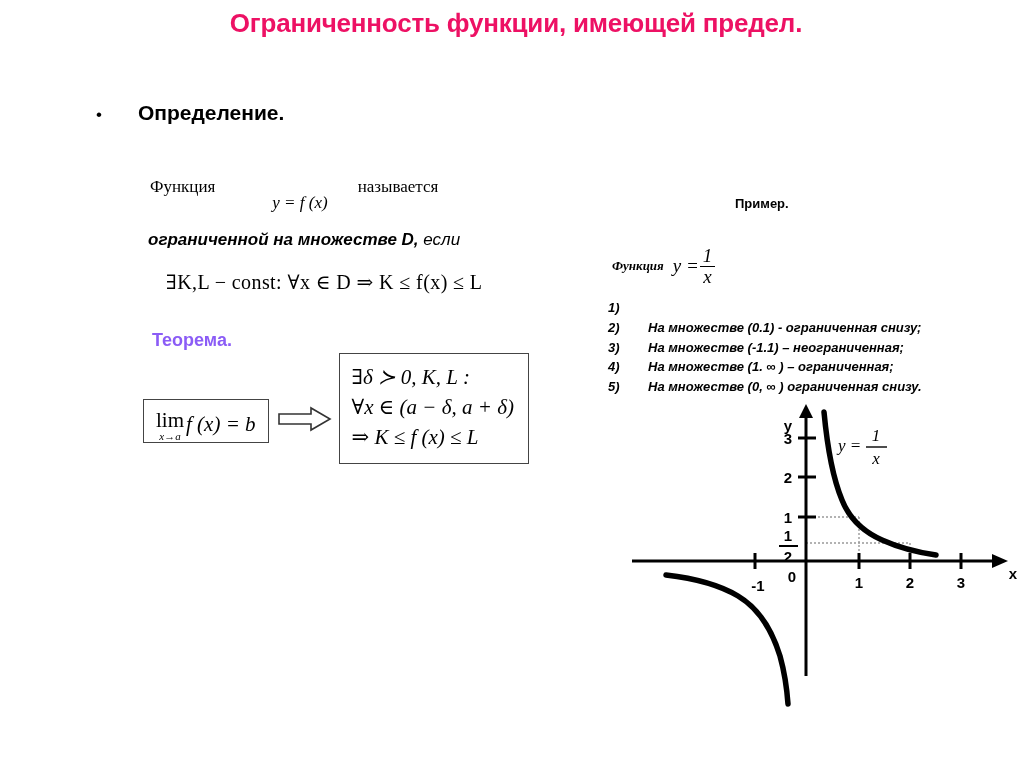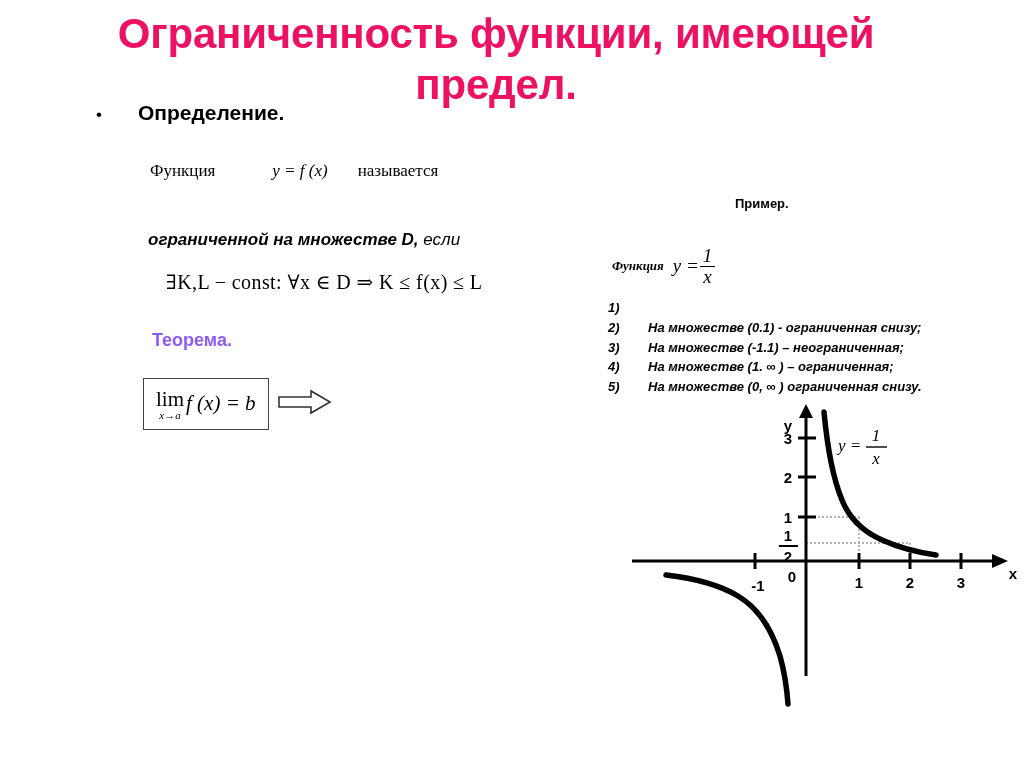--- a/index.html
+++ b/index.html
@@ -12,25 +12,25 @@
     height: 767px;
     position: relative;
     font-family: "Liberation Sans", sans-serif;
     color: #000000;
     overflow: hidden;
   }
 
   
   #slide-title {
     position: absolute;
-    left: 96px;
+    left: 116px;
     top: 8px;
     width: 800px;
     text-align: center;
-    font-size: 42px;
+    font-size: 26px;
     font-weight: bold;
     line-height: 1.22;
     color: #ED1164;
     letter-spacing: -0.2px;
   }
 
   
   #definition-row {
     position: absolute;
     left: 96px;
@@ -60,20 +60,21 @@
     font-family: Liberation Serif, serif;
   }
   .math-serif {
     font-family: "Liberation Serif", "DejaVu Serif", serif;
     font-style: italic;
   }
   #function-expr {
     font-size: 17px;
     margin-left: 57px;
     margin-right: 30px;
+    margin-top: 32px;
   }
 
   #bounded-line {
     position: absolute;
     left: 148px;
     top: 230px;
     font-size: 17px;
     font-weight: bold;
     font-style: italic;
   }
@@ -102,21 +103,21 @@
   
   #theorem-diagram {
     position: absolute;
     left: 143px;
     top: 353px;
     display: flex;
     align-items: center;
   }
   #limit-box {
     border: 1px solid #444;
-    padding: 10px 12px 8px 12px;
+    padding: 10px 12px 0 12px;
     font-family: "Liberation Serif", "DejaVu Serif", serif;
     font-size: 21px;
     white-space: nowrap;
     margin-top: 25px;
   }
   .lim-stack {
     display: inline-flex;
     flex-direction: column;
     align-items: center;
     vertical-align: middle;
@@ -276,20 +277,25 @@
       <span class="lim-sub">x→a</span>
     </span><span class="math-serif">f (x) = b</span>
   </div>
 
   <span id="implies-arrow">
     <svg width="56" height="26" viewBox="0 0 56 26" aria-hidden="true">
       <path d="M2 8 L34 8 L34 2 L53 13 L34 24 L34 18 L2 18 Z" fill="#ffffff" stroke="#333333" stroke-width="1.6" stroke-linejoin="miter"></path>
     </svg>
   </span>
 
+  <div id="theorem-box">
+    <div class="math-serif">∃δ ≻ 0, K, L :</div>
+    <div class="math-serif">∀x ∈ (a − δ, a + δ)</div>
+    <div class="math-serif">⇒ K ≤ f (x) ≤ L</div>
+  </div>
 </div>
 
 <div id="example-label">Пример.</div>
 
 <div id="example-function">
   <span class="ru-word">Функция</span>
   <span id="example-expr" class="math-serif">
     <span>y =</span>
     <span class="frac">
       <span class="num">1</span>

